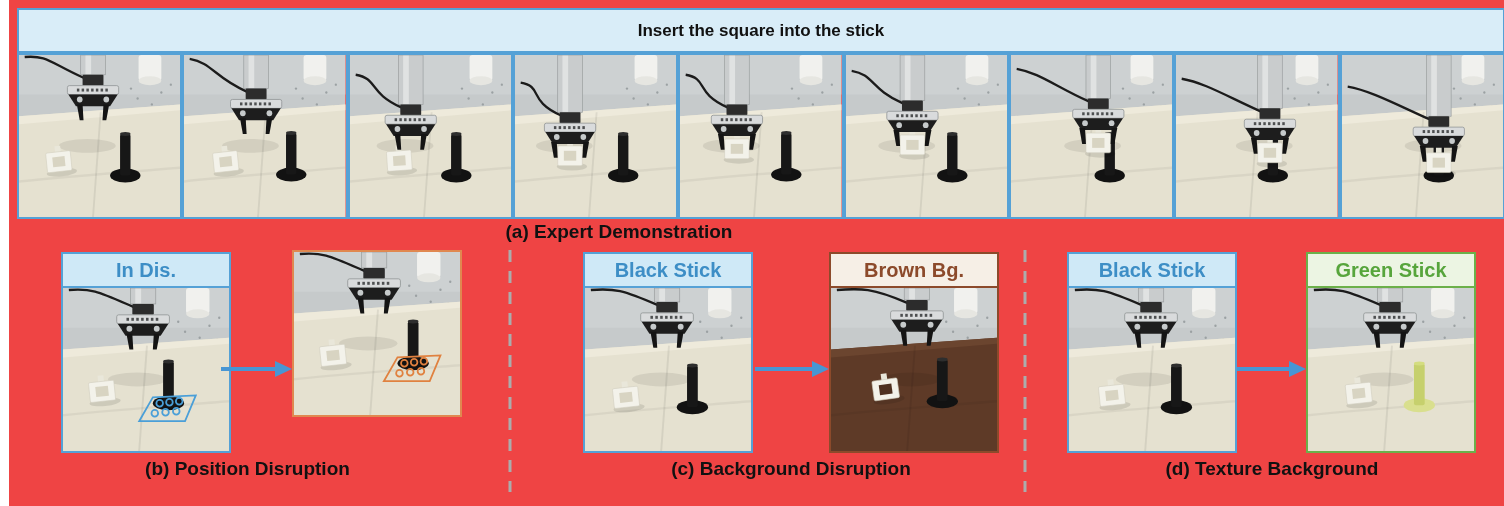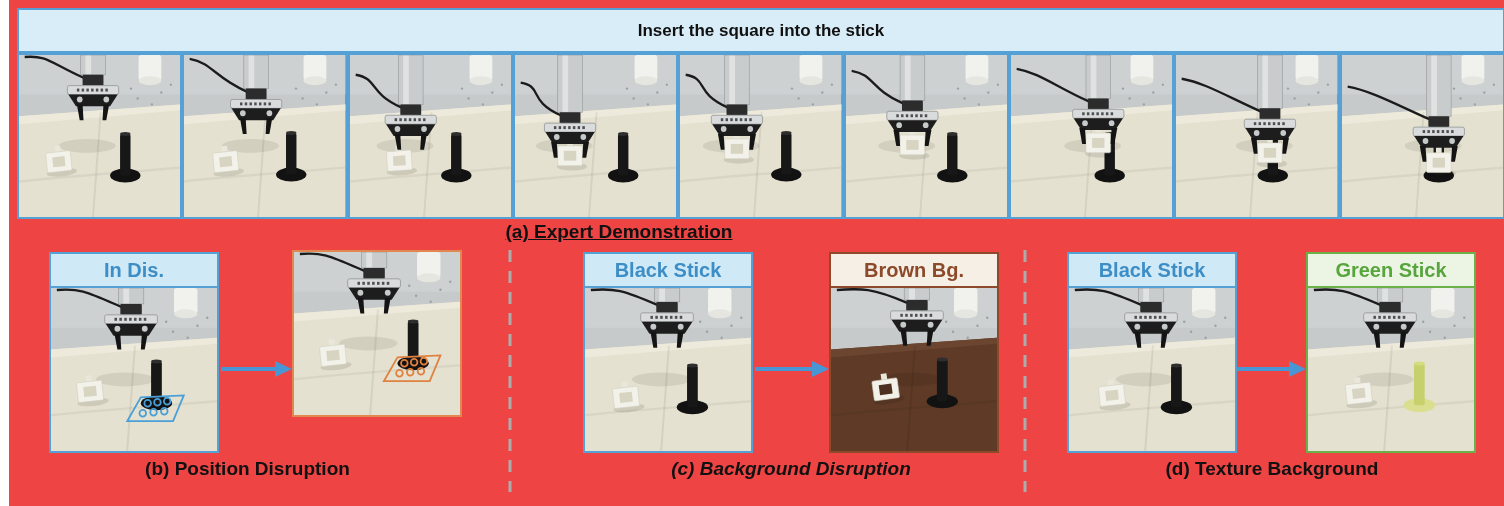--- a/index.html
+++ b/index.html
@@ -16,41 +16,41 @@
   .banner{position:absolute;left:8px;top:8px;width:1488px;height:45px;box-sizing:border-box;
           background:var(--blue-bg);border:2px solid var(--blue);
           display:flex;align-items:center;justify-content:center;}
   .banner span{font-weight:bold;font-size:17px;color:#111;}
 
   .filmstrip{position:absolute;left:8px;top:53px;width:1488px;height:166px;display:flex;}
   .strip-frame{flex:1 1 0;box-sizing:border-box;border:2px solid var(--blue);overflow:hidden;}
   .strip-frame svg,.snap-img svg{width:100%;height:100%;display:block;}
 
   .caption{position:absolute;font-weight:bold;color:#111;text-align:center;}
-  .caption-a{left:0;top:221px;width:1220px;font-size:19px;text-decoration:underline;}
+  .caption-a{left:0;top:221px;width:1220px;font-size:19px;}
   .caption-sub{top:458px;font-size:19px;}
   #caption-b{left:32px;width:413px;}
-  #caption-c{left:574px;width:416px;font-style:italic;}
+  #caption-c{left:574px;width:416px;}
   #caption-d{left:1058px;width:410px;}
 
   .snap{position:absolute;width:170px;top:252px;}
   .snap-header{box-sizing:border-box;height:36px;border:2px solid;display:flex;
                align-items:center;justify-content:center;font-weight:bold;font-size:20px;}
   .snap-img{box-sizing:border-box;height:167px;border:2px solid;margin-top:-2px;overflow:hidden;}
 
   .theme-blue .snap-header{background:var(--blue-label-bg);border-color:var(--blue);color:var(--blue-text);}
   .theme-blue .snap-img{border-color:var(--blue);}
   .theme-orange .snap-header{background:var(--orange-bg);border-color:var(--orange);color:var(--orange-text);}
   .theme-orange .snap-img{border-color:var(--orange);}
   .theme-brown .snap-header{background:var(--brown-bg);border-color:var(--brown);color:var(--brown-text);}
   .theme-brown .snap-img{border-color:var(--brown);}
   .theme-green .snap-header{background:var(--green-bg);border-color:var(--green);color:var(--green-text);}
   .theme-green .snap-img{border-color:var(--green);}
 
-  #panel-b-left{left:40px;} #panel-b-right{left:283px;}
+  #panel-b-left{left:52px;} #panel-b-right{left:283px;}
   #panel-c-left{left:574px;} #panel-c-right{left:820px;}
   #panel-d-left{left:1058px;} #panel-d-right{left:1297px;}
 
   .arrow{position:absolute;top:360px;height:18px;}
   #arrow-b{left:212px;width:71px;} #arrow-c{left:746px;width:74px;} #arrow-d{left:1228px;width:69px;}
 
   .divider{position:absolute;top:250px;width:6px;height:242px;}
   #divider-bc{left:498px;} #divider-cd{left:1013px;}
 </style>
 </head>

